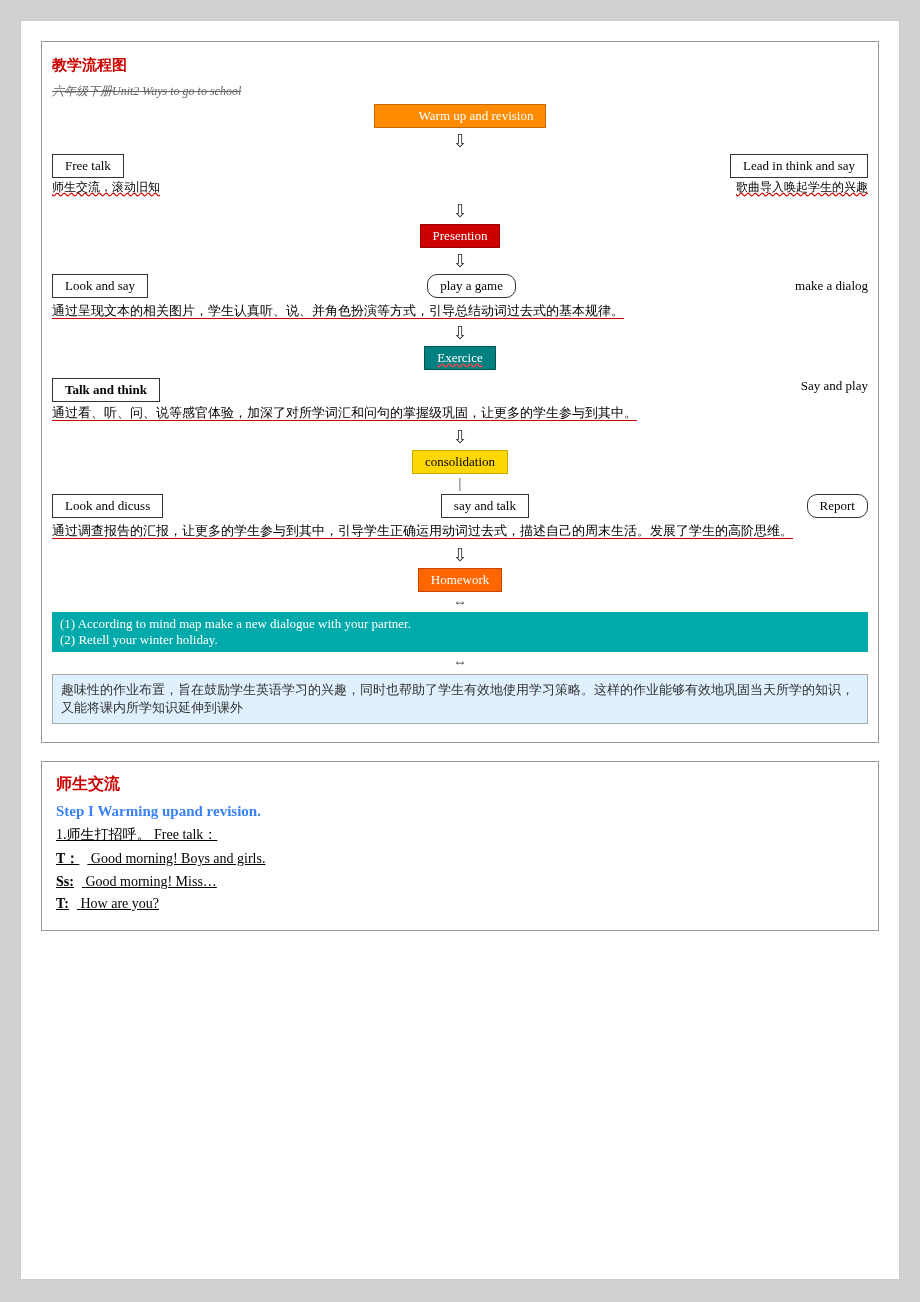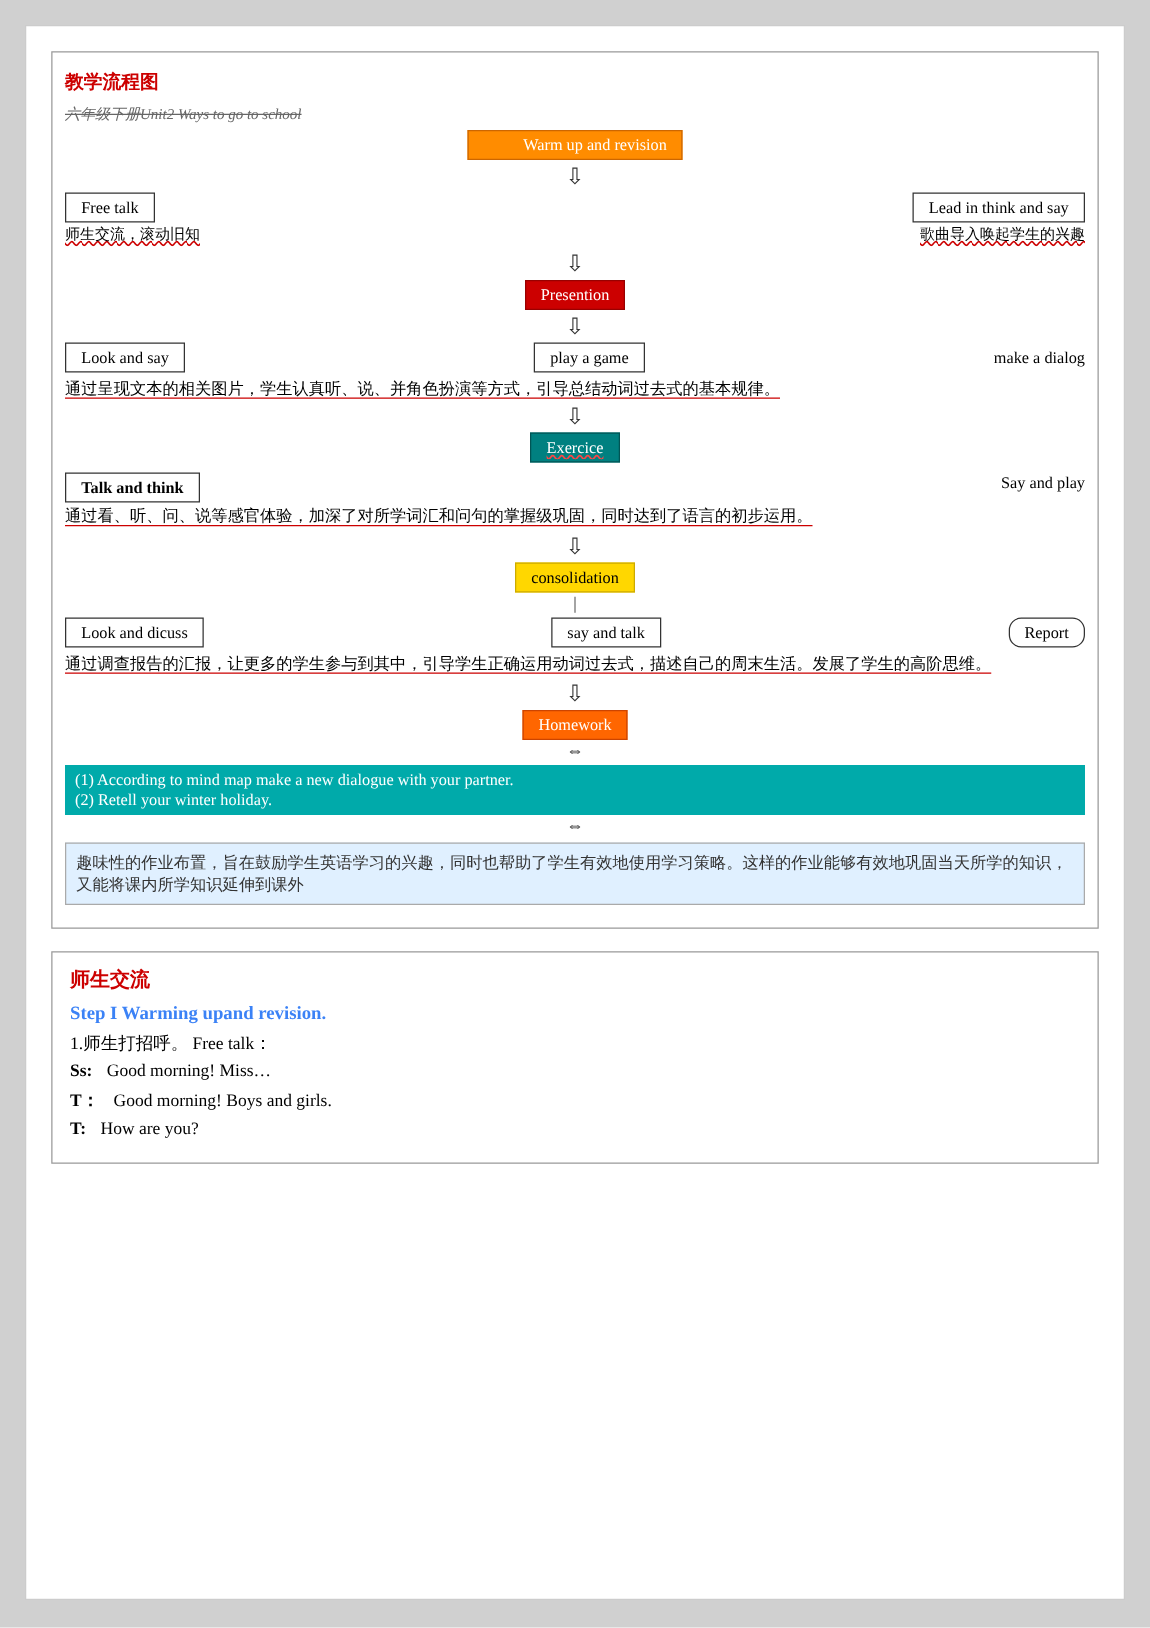--- a/index.html
+++ b/index.html
@@ -124,20 +124,21 @@
     .step-title {
       color: #3b82f6;
       font-size: 15px;
       font-weight: bold;
       margin: 6px 0;
     }
 
     .dialogue-line {
       margin: 6px 0;
       font-size: 14px;
+      text-decoration: underline;
     }
 
     .speaker {
       font-weight: bold;
       margin-right: 8px;
     }
 
     
     .center-box {
       display: flex;
@@ -183,21 +184,21 @@
 
     <div class="arrow-down">⇩</div>
 
     <div class="center-box">
       <div class="box box-red">Presention</div>
     </div>
     <div class="arrow-down">⇩</div>
 
     <div style="display:flex; justify-content:space-between; align-items:center; margin-bottom:0; gap:8px;">
       <div class="box" style="font-size:13px;">Look and say</div>
-      <div class="box" style="font-size:13px;">play a game</div>
+      <div class="box" style="font-size:13px;border-radius:10px;">play a game</div>
       <div style="font-size:13px; white-space:nowrap;">make a dialog</div>
     </div>
 
     <div style="font-size:13px; margin:4px 0 2px 0;">
       <span style="border-bottom: 1px solid #cc0000;">通过呈现文本的相关图片，学生认真听、说、并角色扮演等方式，引导总结动词过去式的基本规律。</span>
     </div>
 
     <div class="arrow-down">⇩</div>
 
     <div class="center-box">
@@ -209,21 +210,21 @@
     <div style="display:flex; justify-content:space-between; align-items:flex-start; margin-bottom:2px;">
       <div style="display:flex; flex-direction:column;">
         <div class="box" style="font-size:13px; font-weight:bold;">Talk and think</div>
       </div>
       <div style="display:flex; flex-direction:column; align-items:flex-end;">
         <div style="font-size:13px;">Say and play</div>
       </div>
     </div>
 
     <div style="font-size:13px; margin:2px 0 4px 0;">
-      <span style="border-bottom: 1px solid #cc0000;">通过看、听、问、说等感官体验，加深了对所学词汇和问句的掌握级巩固，同时达到了语言的初步运用。</span>
+      <span style="border-bottom: 1px solid #cc0000;">通过看、听、问、说等感官体验，加深了对所学词汇和问句的掌握级巩固，让更多的学生参与到其中。</span>
     </div>
 
     <div class="arrow-down">⇩</div>
     <div class="center-box">
       <div class="box box-yellow">consolidation</div>
     </div>
     <div class="arrow-down" style="font-size:14px;">|</div>
 
     <div style="display:flex; justify-content:space-between; align-items:center; margin-bottom:4px; gap:6px;">
       <div class="box" style="font-size:13px;">Look and dicuss</div>
@@ -254,26 +255,26 @@
   </div>
 
   <div class="process-section">
     <div class="section-title">师生交流</div>
 
     <div class="step-title">Step I    Warming upand revision.</div>
 
     <div class="dialogue-line">1.师生打招呼。 Free talk：</div>
 
     <div class="dialogue-line">
+      <span class="speaker">T：</span>
+      <span>Good morning! Boys and girls.</span>
+    </div>
+    <div class="dialogue-line">
       <span class="speaker">Ss:</span>
       <span>Good morning! Miss…</span>
-    </div>
-    <div class="dialogue-line">
-      <span class="speaker">T：</span>
-      <span>Good morning! Boys and girls.</span>
     </div>
     <div class="dialogue-line">
       <span class="speaker">T:</span>
       <span>How are you?</span>
     </div>
   </div>
 
 </div>
 
 </body></html>

